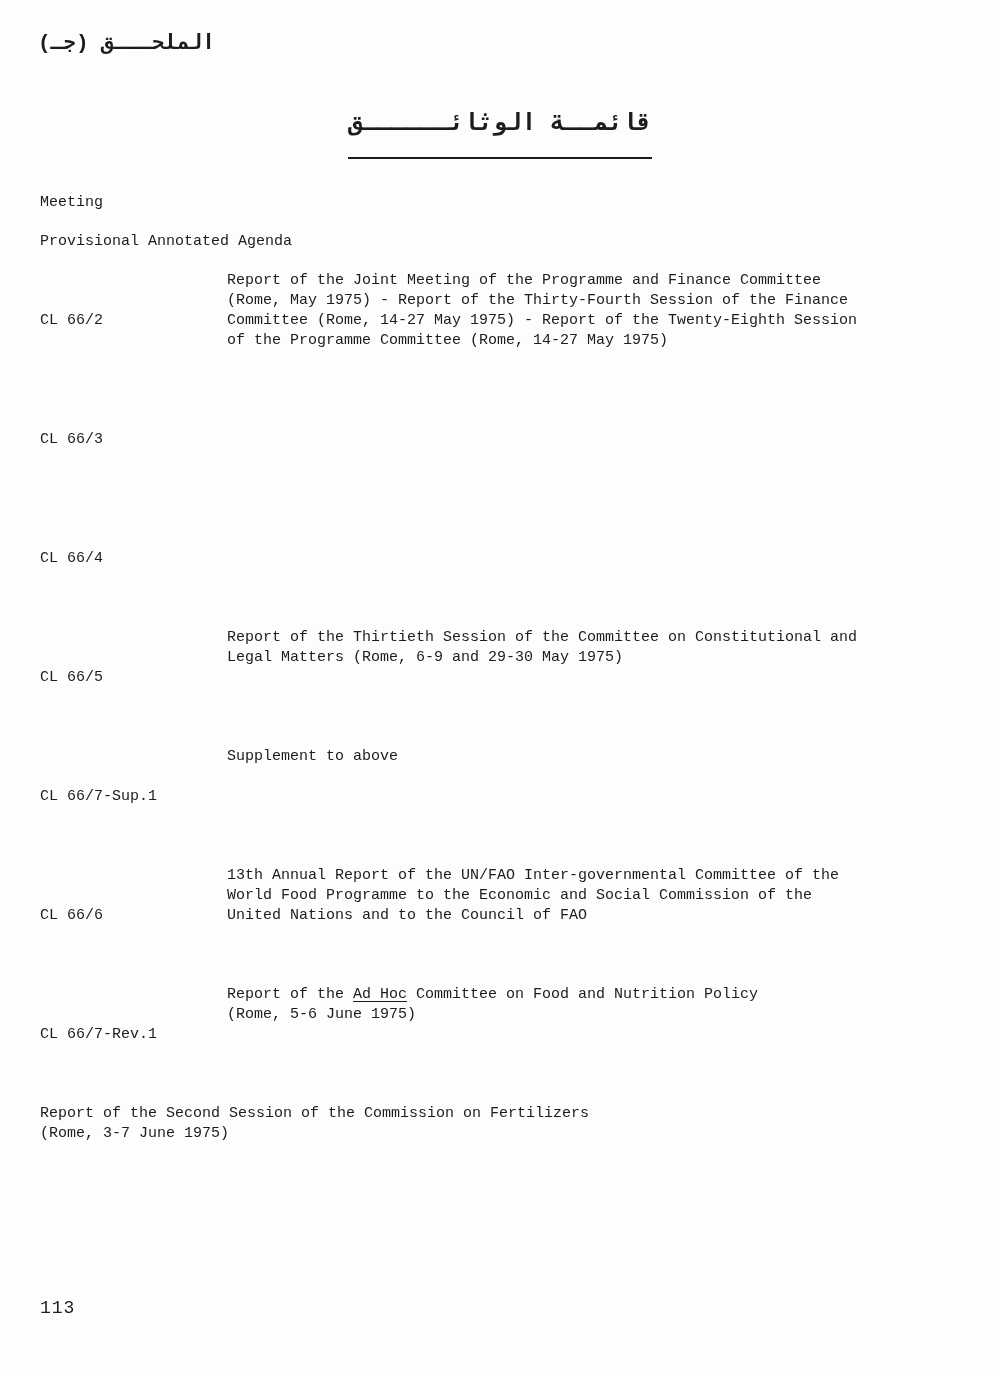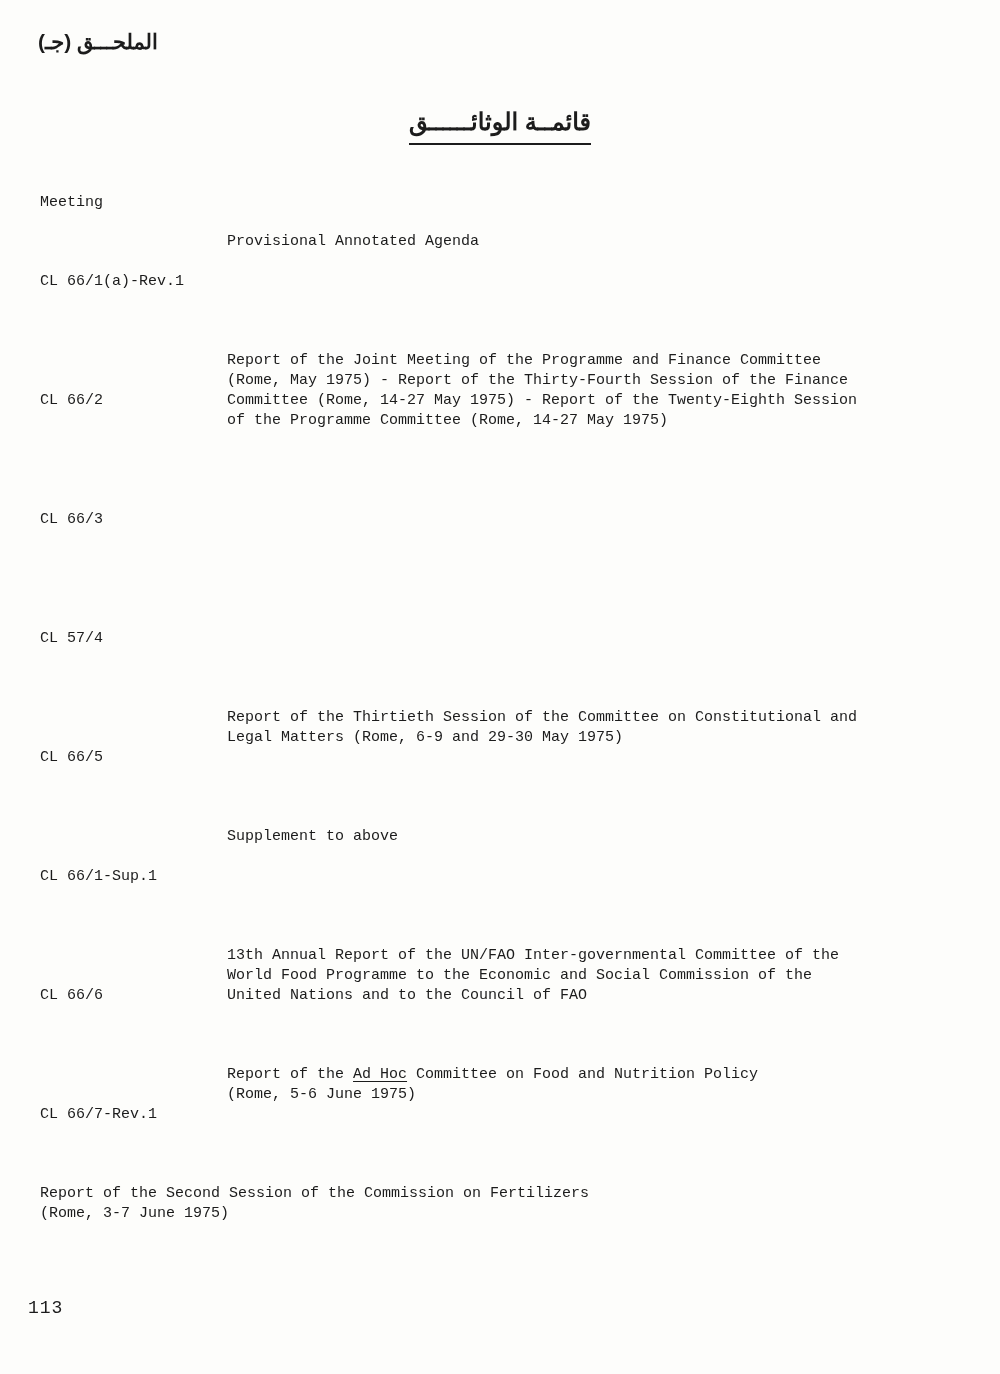--- a/index.html
+++ b/index.html
@@ -11,21 +11,21 @@
     position: relative;
     width: 1000px;
     height: 1374px;
     margin: 0 auto;
     background: #fdfdfb;
     color: #1c1c1c;
     font-family: "Liberation Mono", "DejaVu Sans Mono", monospace;
     overflow: hidden;
   }
   .arabic {
-    font-family: Liberation Sans, sans-serif;
+    font-family: Liberation Mono, monospace;
     direction: rtl;
     unicode-bidi: embed;
   }
   .appendix-label {
     position: absolute;
     top: 30px;
     left: 38px;
     font-size: 21px;
     font-weight: bold;
   }
@@ -34,21 +34,21 @@
     top: 108px;
     left: 0;
     width: 100%;
     text-align: center;
   }
   .doc-title {
     display: inline-block;
     font-size: 24px;
     font-weight: bold;
     border-bottom: 2.5px solid #1c1c1c;
-    padding-bottom: 7px;
+    padding-bottom: 20px;
   }
   .doc-list {
     position: absolute;
     top: 193px;
     left: 40px;
     right: 42px;
   }
   .doc-row {
     display: flex;
     align-items: flex-start;
@@ -63,21 +63,21 @@
   }
   .doc-desc {
     flex: 1;
     white-space: pre-wrap;
   }
   .doc-desc u {
     text-underline-offset: 3px;
   }
   .page-number {
     position: absolute;
-    left: 28px;
+    left: 40px;
     top: 1298px;
     font-size: 18px;
     letter-spacing: 1px;
   }
 </style>
 </head>
 <body>
 
 <div class="page">
 
@@ -86,23 +86,20 @@
   <div class="doc-title-wrap">
     <span class="doc-title arabic">قائمــة الوثائــــــق</span>
   </div>
 
   <div class="doc-list">
   <div class="doc-row">
     <div class="doc-desc">Meeting</div>
   </div>
 
   <div class="doc-row">
-    <div class="doc-code">
-      <div>CL 66/1(a)-Rev.1</div>
-    </div>
     <div class="doc-desc">Provisional Annotated Agenda</div>
   </div>
 
   <div class="doc-row">
     <div class="doc-code">
       <div>CL 66/2</div>
     </div>
     <div class="doc-desc">Report of the Joint Meeting of the Programme and Finance Committee
 (Rome, May 1975) - Report of the Thirty-Fourth Session of the Finance
 Committee (Rome, 14-27 May 1975) - Report of the Twenty-Eighth Session
@@ -110,35 +107,35 @@
   </div>
 
   <div class="doc-row">
     <div class="doc-code">
       <div>CL 66/3</div>
     </div>
   </div>
 
   <div class="doc-row">
     <div class="doc-code">
-      <div>CL 57/4</div>
+      <div>CL 66/4</div>
     </div>
   </div>
 
   <div class="doc-row">
     <div class="doc-code">
       <div>CL 66/5</div>
     </div>
     <div class="doc-desc">Report of the Thirtieth Session of the Committee on Constitutional and
 Legal Matters (Rome, 6-9 and 29-30 May 1975)</div>
   </div>
 
   <div class="doc-row">
     <div class="doc-code">
-      <div>CL 66/1-Sup.1</div>
+      <div>CL 66/7-Sup.1</div>
     </div>
     <div class="doc-desc">Supplement to above</div>
   </div>
 
   <div class="doc-row">
     <div class="doc-code">
       <div>CL 66/6</div>
     </div>
     <div class="doc-desc">13th Annual Report of the UN/FAO Inter-governmental Committee of the
 World Food Programme to the Economic and Social Commission of the

